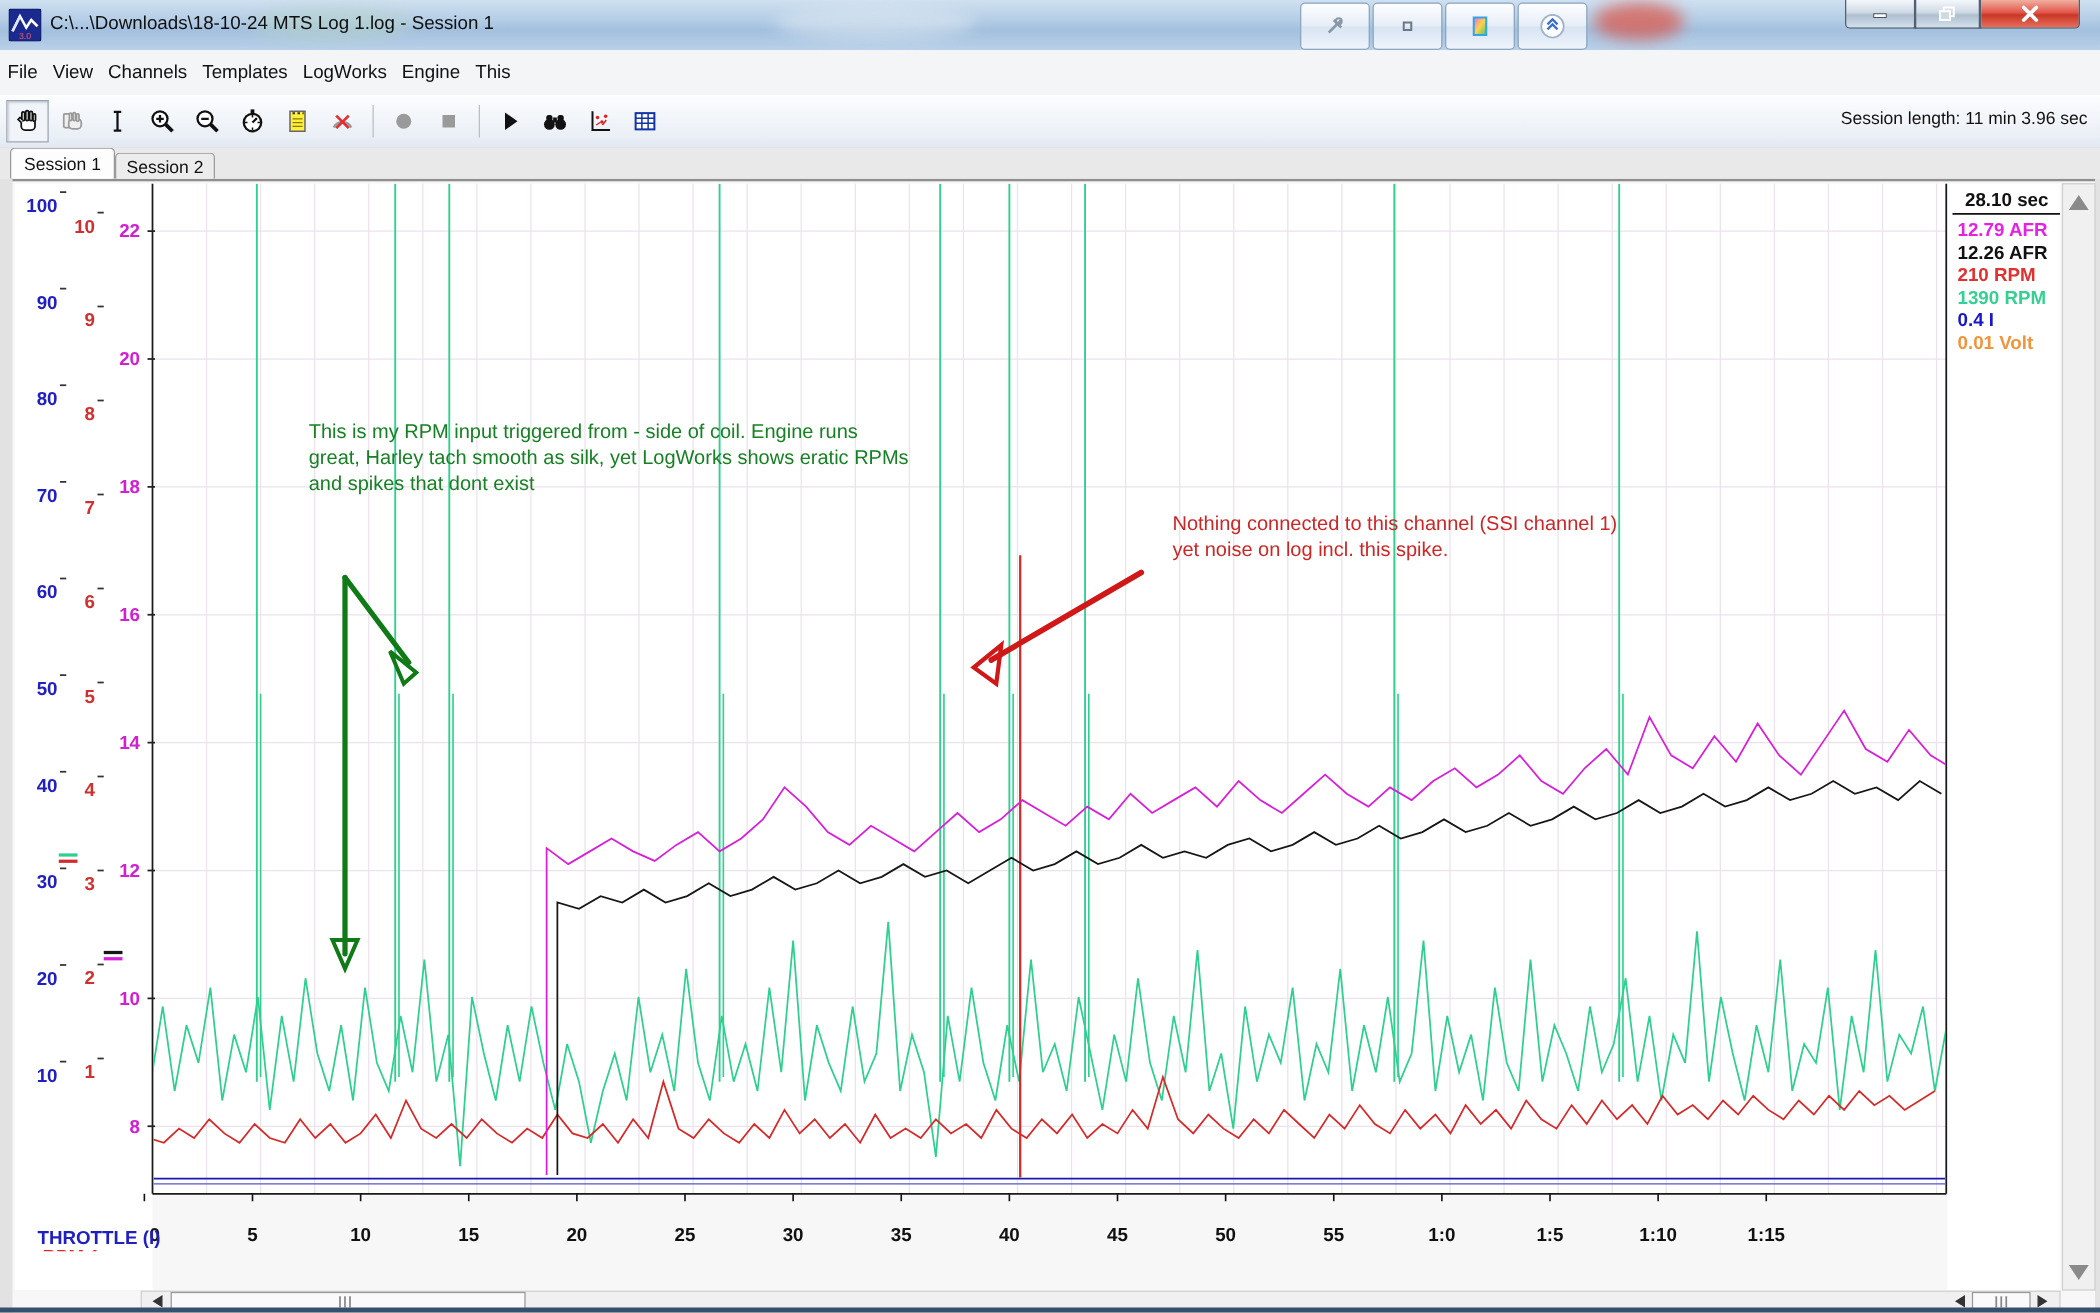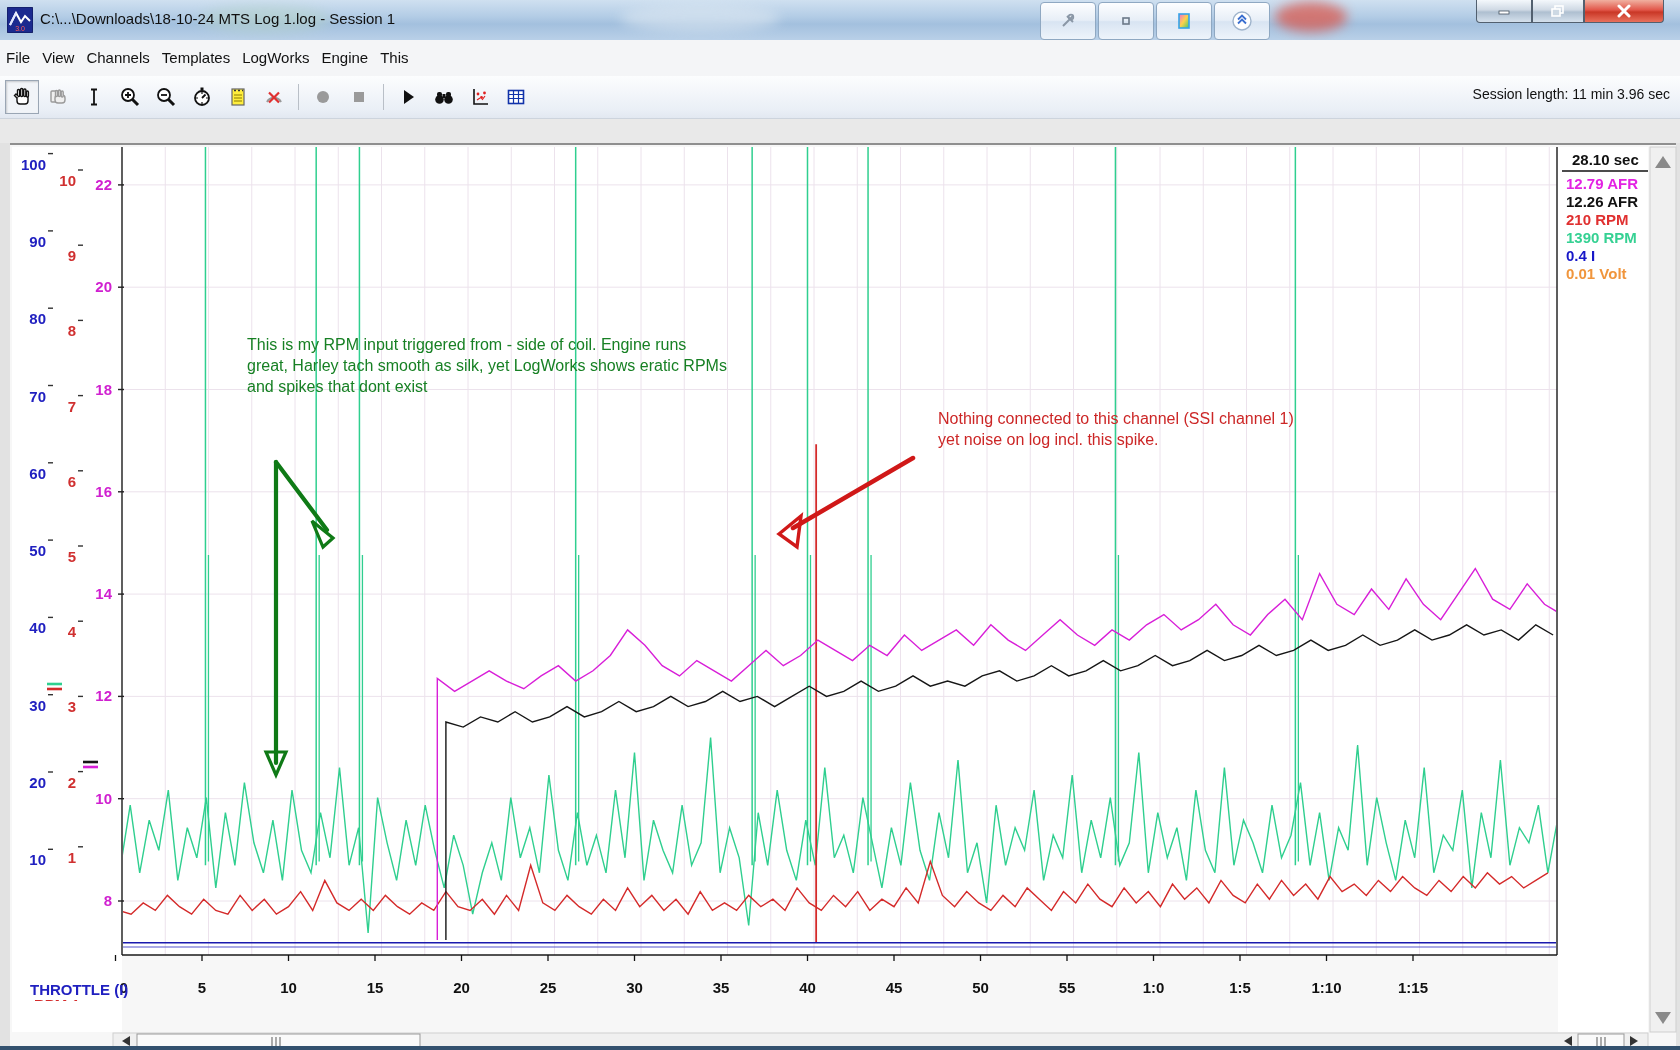--- a/index.html
+++ b/index.html
@@ -228,20 +228,24 @@
           <rect x="4.5" y="5.5" width="15" height="13" fill="#fff" stroke="#1133aa" stroke-width="1.6"></rect>
           <path d="M4.5 9.5 H19.5 M4.5 13.5 H19.5 M9.5 5.5 V18.5 M14.5 5.5 V18.5" stroke="#1133aa" stroke-width="1.2"></path>
         </svg>
       </div>
     </div>
   <div class="session-length">
     <span>Session length:</span>
     <span>11 min 3.96 sec</span>
   </div>
 
+  <div class="tabrow" id="tabrow">
+      <div class="tab active">Session 1</div>
+      <div class="tab inactive">Session 2</div>
+    </div>
 
   <svg id="chart" width="1680" height="907" viewBox="0 143 1680 907">
       <rect x="0" y="143" width="1680" height="907" fill="#e2e2e2"></rect>
       <rect x="10" y="145" width="1666" height="905" fill="#f7f7f7"></rect>
       <rect x="10" y="143" width="1666" height="2" fill="#8f8f8f"></rect>
       <rect x="12" y="147" width="110" height="885" fill="#ffffff"></rect>
       <rect x="122" y="147" width="1435" height="808" fill="#ffffff"></rect>
       <rect x="1558" y="147" width="90" height="885" fill="#ffffff"></rect>
       <g stroke="#ece2ec" stroke-width="1">
         <line x1="165.25" y1="147" x2="165.25" y2="955"></line>

